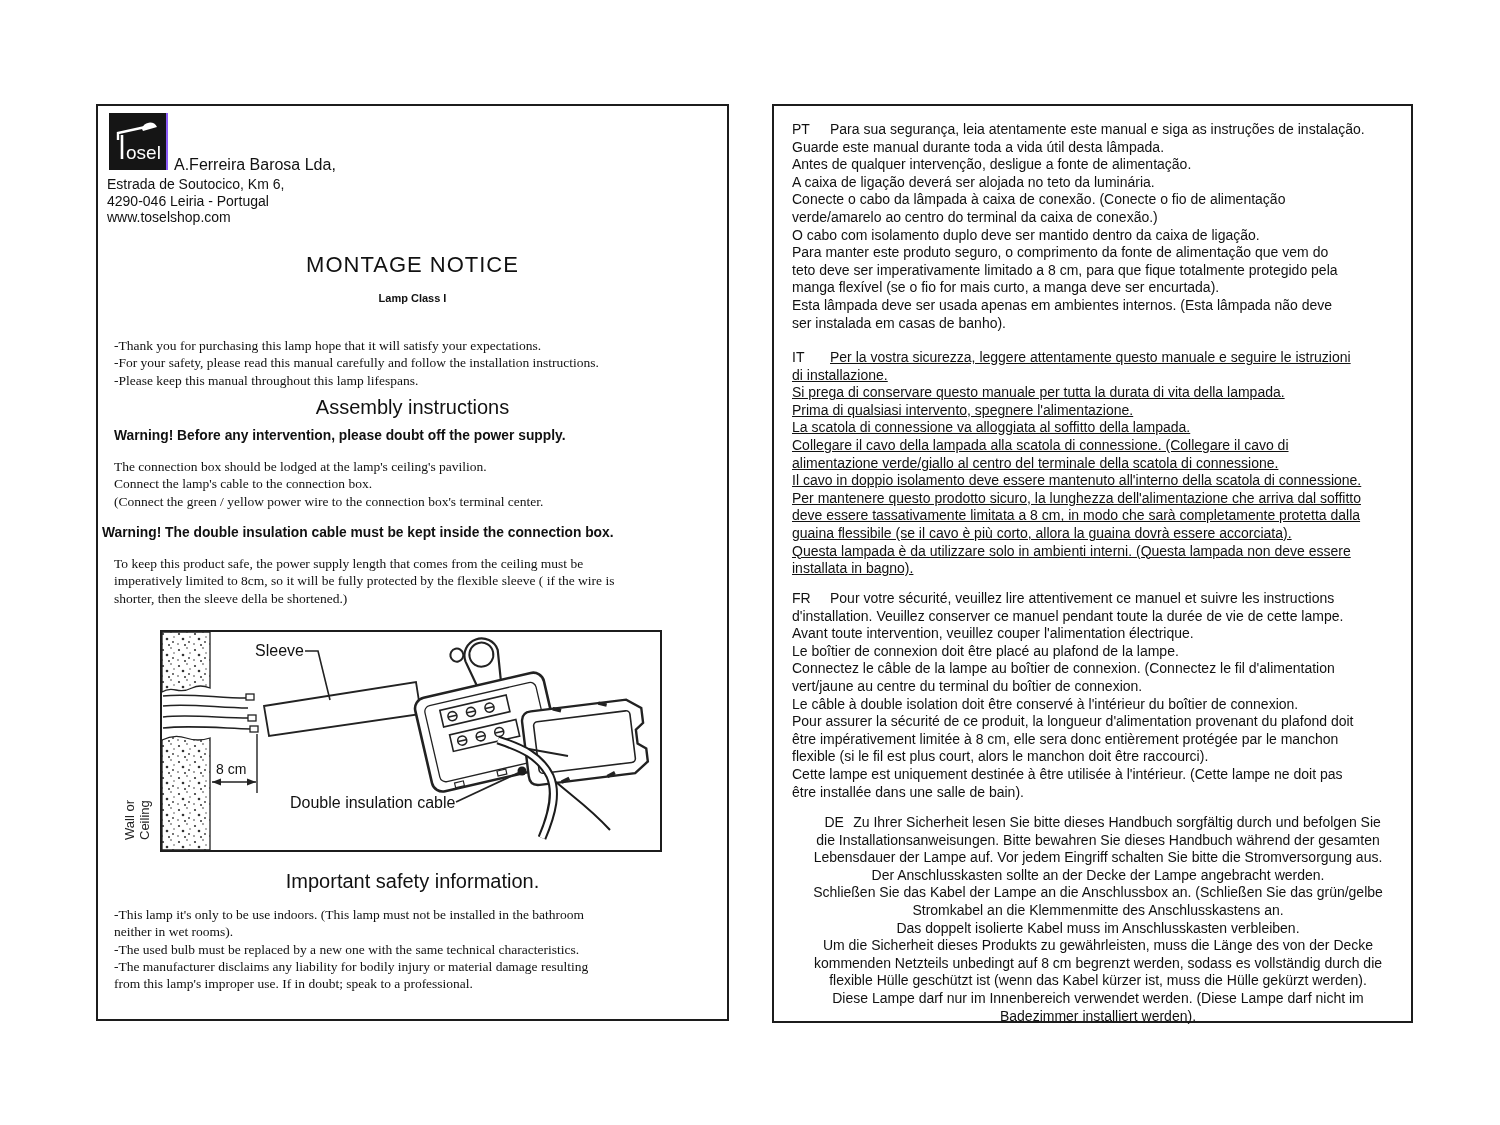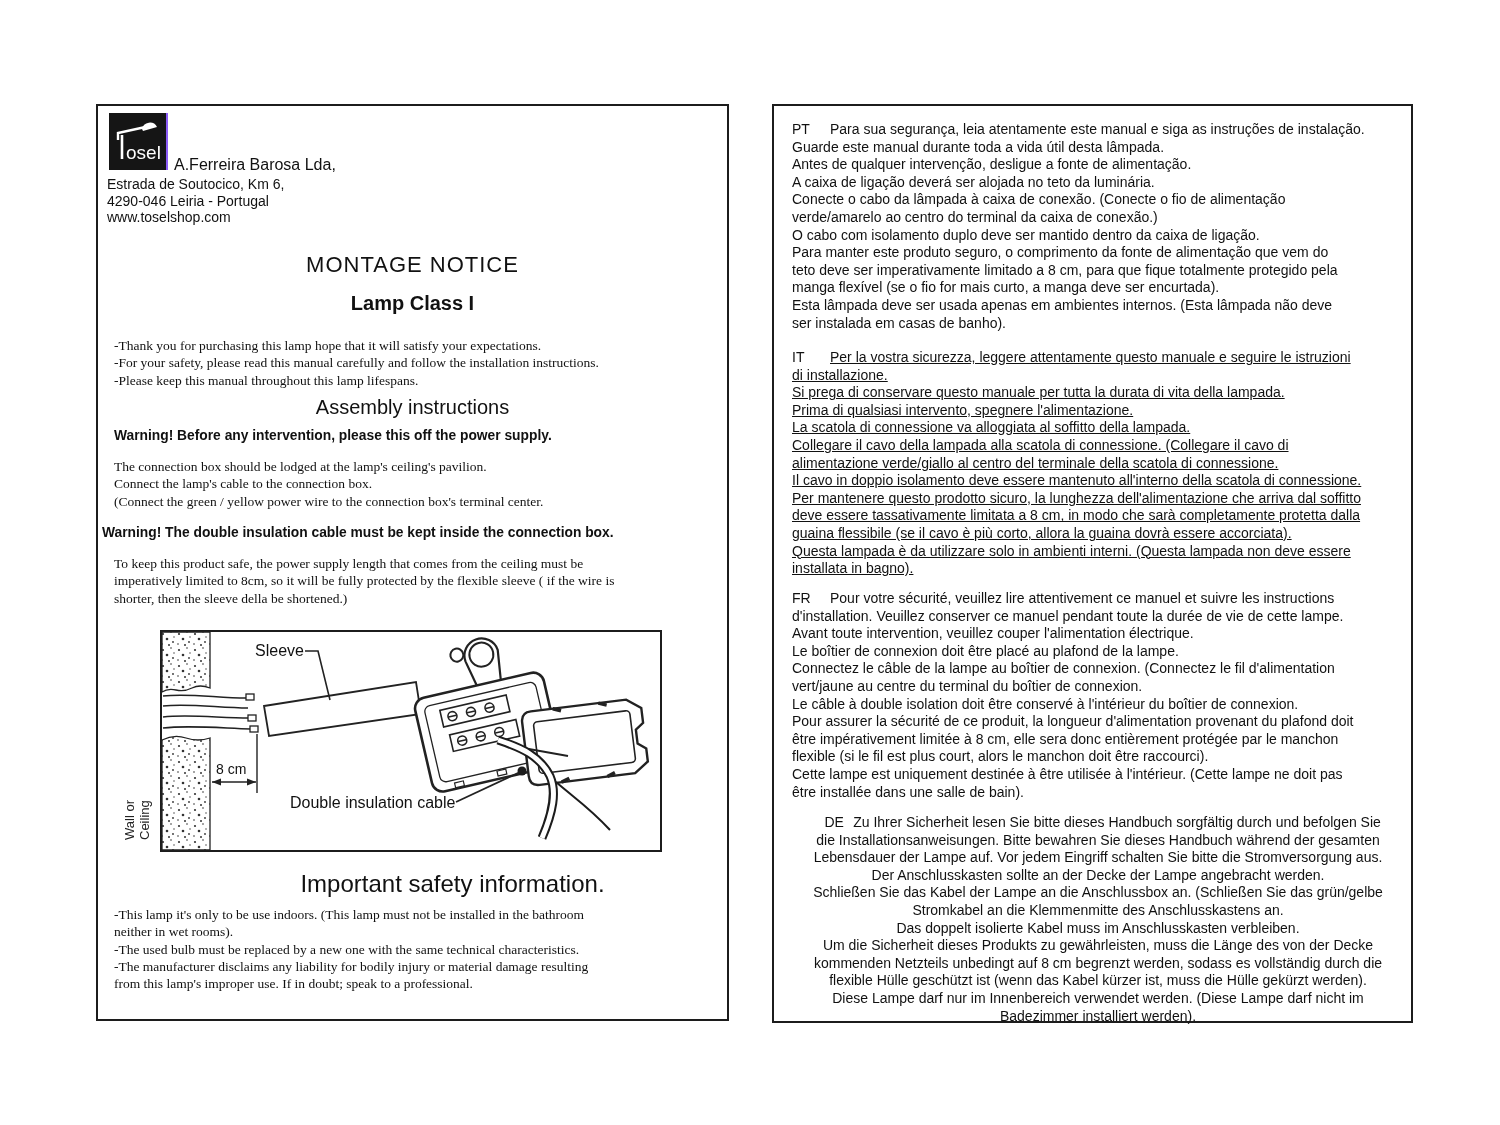--- a/index.html
+++ b/index.html
@@ -14,31 +14,31 @@
   .abs{position:absolute;}
   .pre{white-space:pre-line;}
   .center{width:100%;text-align:center;}
   .body-text{font-size:13.5px;line-height:17.3px;font-family:Liberation Serif, serif;}
   .bold{font-weight:bold;}
   
   #logo-box{left:11px;top:7px;width:59px;height:57px;background:#8b5cf6;}
   #company-name{left:76px;top:50px;font-size:16px;}
   #company-address{left:9px;top:70px;font-size:14px;line-height:16.5px;}
   #montage-title{top:146px;font-size:22px;letter-spacing:1px;}
-  #lamp-class{top:186px;font-size:20px;font-weight:bold;}
+  #lamp-class{top:186px;font-size:11px;font-weight:bold;}
   #intro{left:16px;top:231px;right:6px;}
   #assembly-heading{top:290px;font-size:20px;}
   #warning1{left:16px;top:322px;right:6px;font-size:13.8px;}
   #para1{left:16px;top:352px;right:6px;}
   #warning2{left:4px;top:419px;right:6px;font-size:13.8px;}
   #para2{left:16px;top:449px;right:6px;}
   #diagram{left:18px;top:524px;width:600px;height:222px;}
   #wall-label{left:-14px;top:160px;width:70px;font-size:13px;line-height:15px;
     transform:rotate(-90deg);text-align:left;color:#222;}
-  #safety-heading{top:764px;font-size:24px;margin-left:40px;}
+  #safety-heading{top:764px;font-size:20px;}
   #safety-body{left:16px;top:800px;right:6px;}
   
   .lang-section{position:absolute;left:18px;right:7px;font-size:14px;line-height:17.6px;}
   .lang-code{display:inline-block;min-width:38px;}
   #section-pt{top:15px;}
   #section-it{top:243px;text-decoration:underline;}
   #section-fr{top:484px;}
   #section-de{top:708px;text-align:center;}
   svg text{font-family:"Liberation Sans", sans-serif;}
 </style>
@@ -64,21 +64,21 @@
 www.toselshop.com</div>
 
   <div id="montage-title" class="abs center">MONTAGE NOTICE</div>
   <div id="lamp-class" class="abs center">Lamp Class I</div>
 
   <div id="intro" class="abs pre body-text">-Thank you for purchasing this lamp hope that it will satisfy your expectations.
 -For your safety, please read this manual carefully and follow the installation instructions.
 -Please keep this manual throughout this lamp lifespans.</div>
 
   <div id="assembly-heading" class="abs center">Assembly instructions</div>
-  <div id="warning1" class="abs bold">Warning! Before any intervention, please this off the power supply.</div>
+  <div id="warning1" class="abs bold">Warning! Before any intervention, please doubt off the power supply.</div>
   <div id="para1" class="abs pre body-text">The connection box should be lodged at the lamp's ceiling's pavilion.
 Connect the lamp's cable to the connection box.
 (Connect the green / yellow power wire to the connection box's terminal center.</div>
   <div id="warning2" class="abs bold">Warning! The double insulation cable must be kept inside the connection box.</div>
   <div id="para2" class="abs pre body-text">To keep this product safe, the power supply length that comes from the ceiling must be
 imperatively limited to 8cm, so it will be fully protected by the flexible sleeve ( if the wire is
 shorter, then the sleeve della be shortened.)</div>
 
   <div id="diagram" class="abs">
     <div id="wall-label" class="abs pre">Wall or

